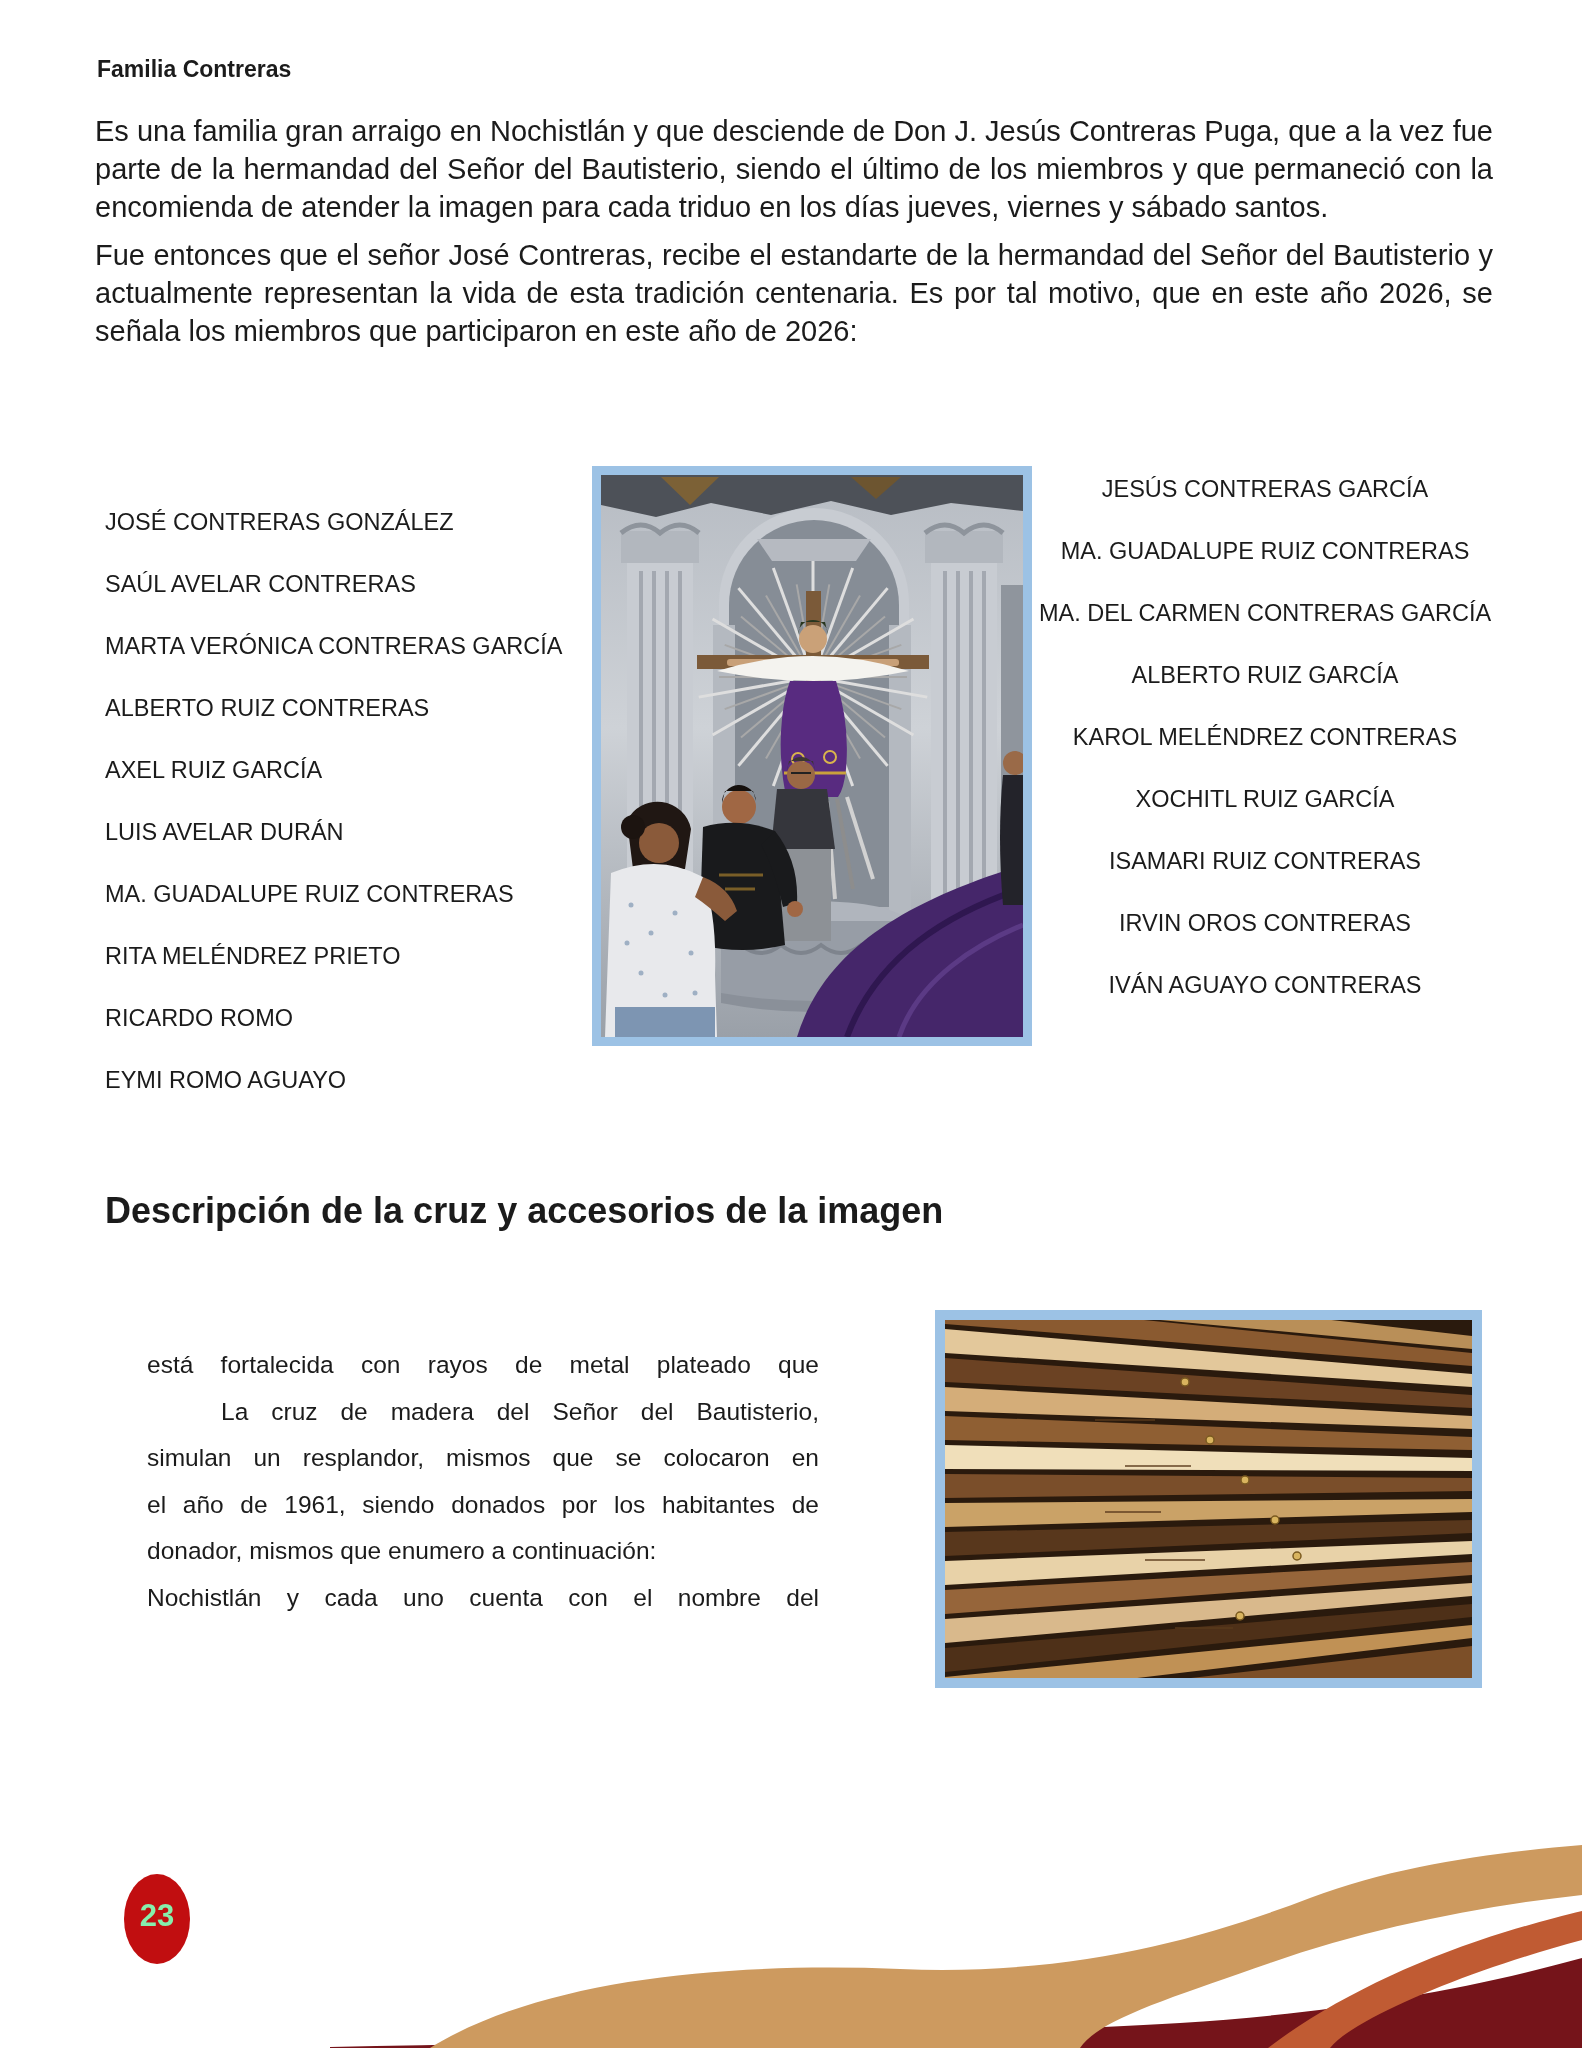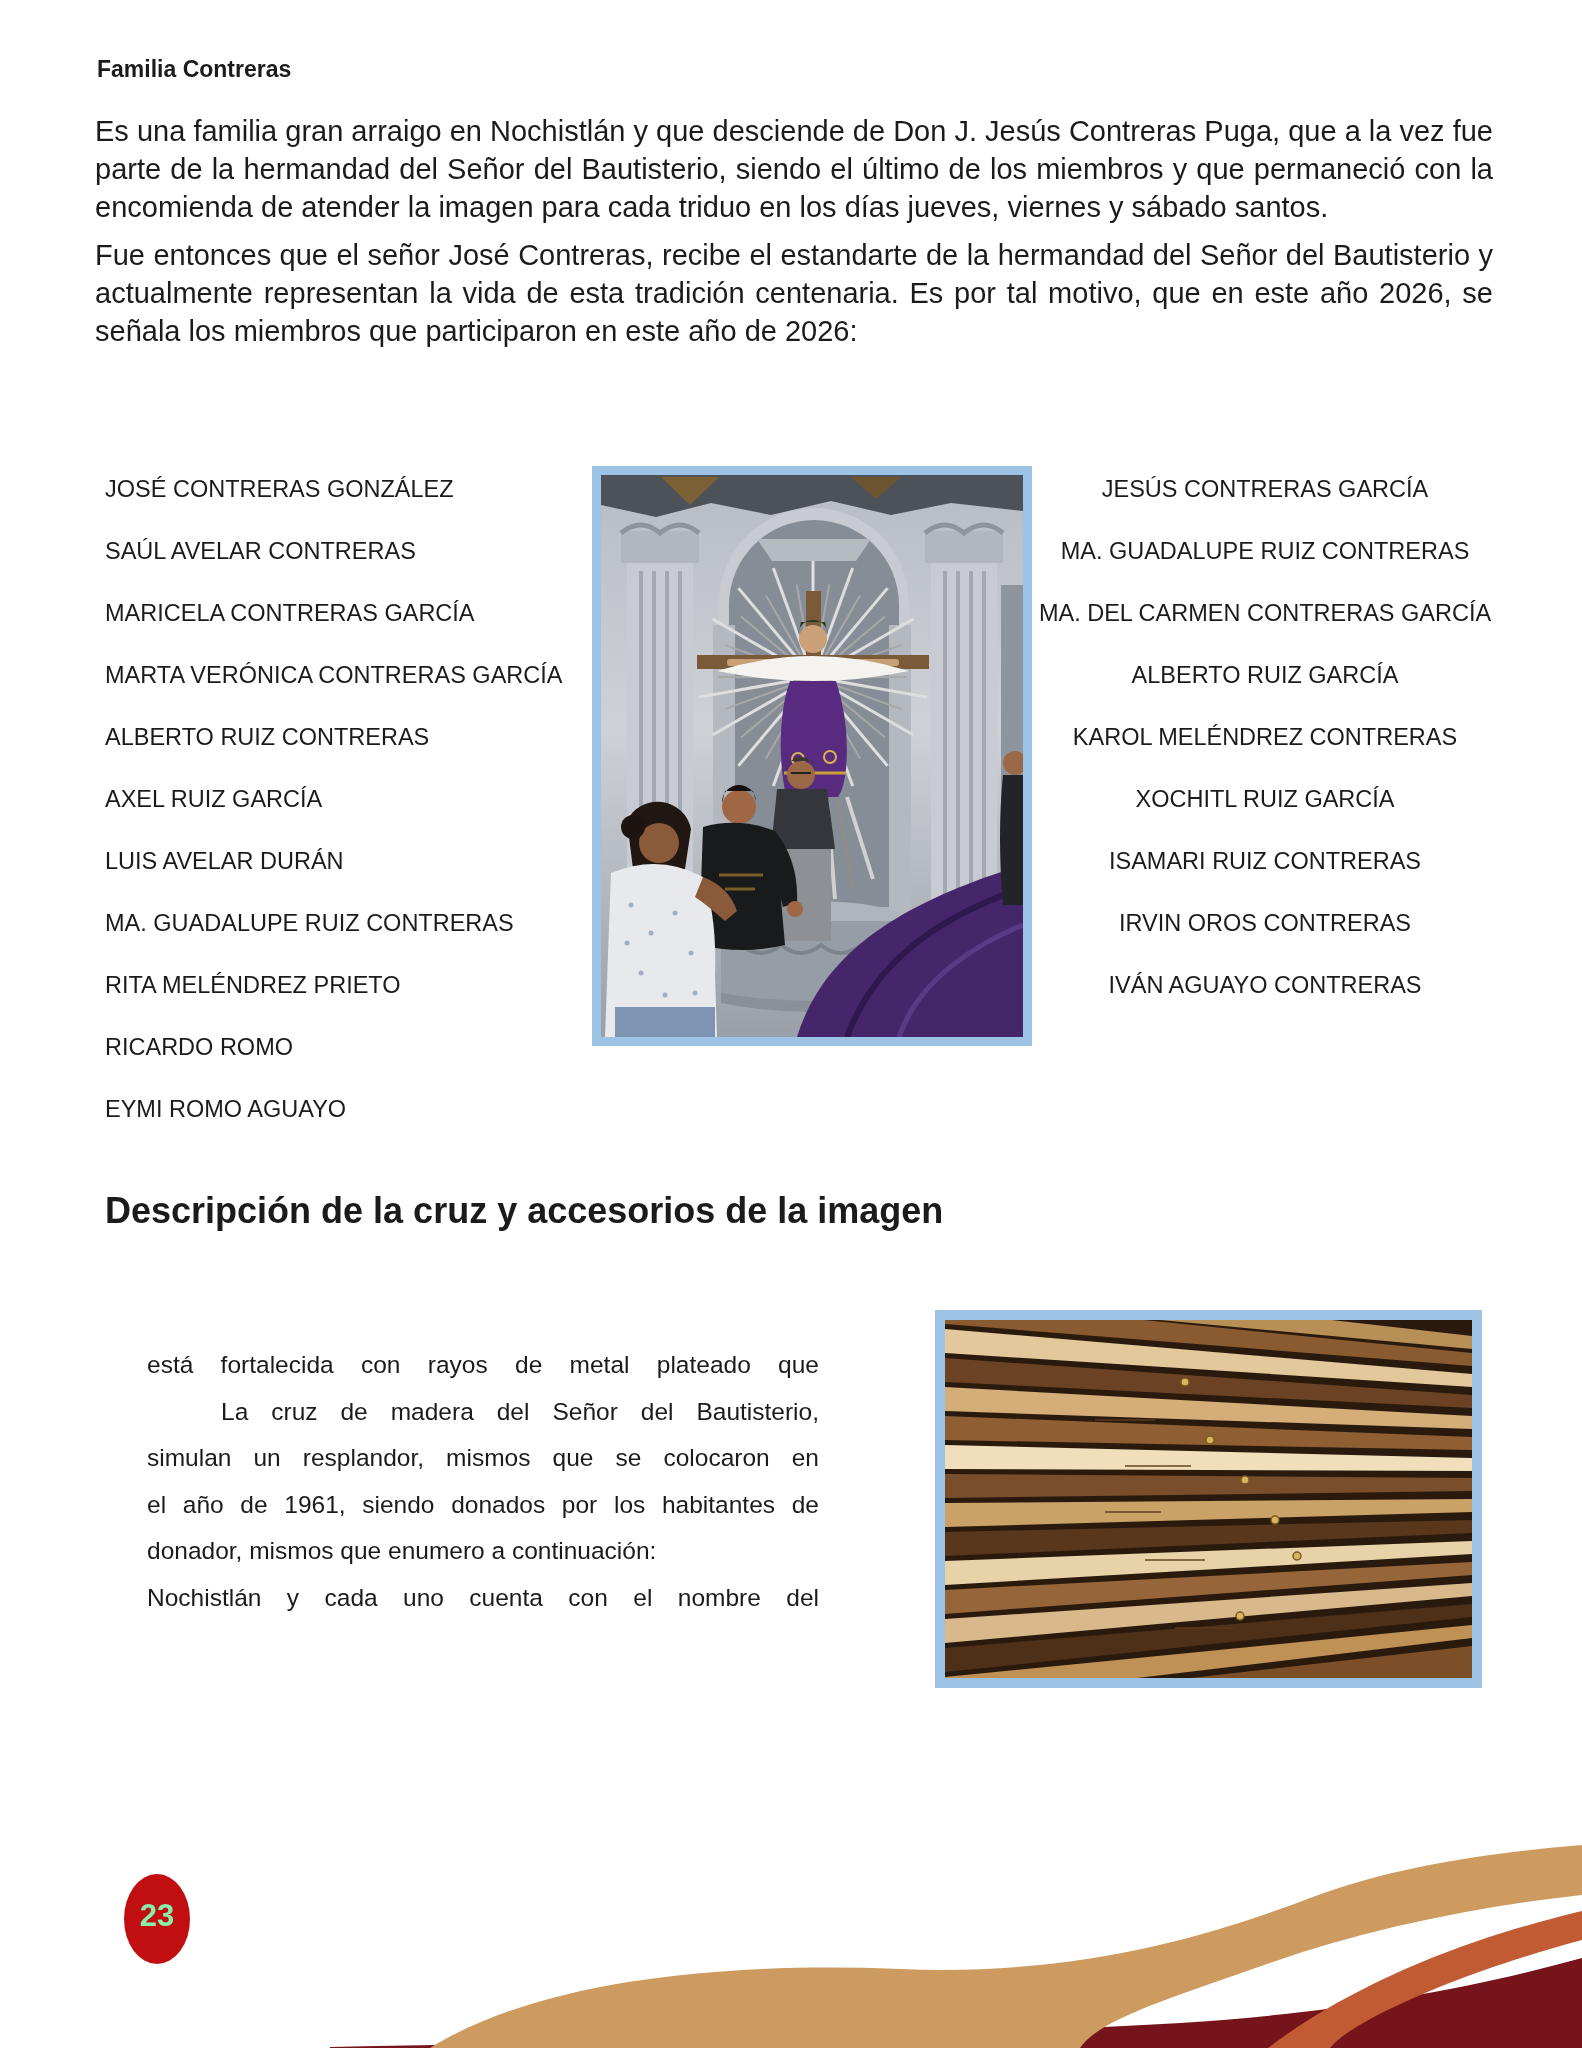--- a/index.html
+++ b/index.html
@@ -7,21 +7,21 @@
         font-family:"Liberation Sans",sans-serif;color:#1b1b1b;}
   .abs{position:absolute;}
   .page-title{left:97px;top:56px;font-size:23px;font-weight:bold;}
   .para{left:95px;top:0;width:1398px;font-size:29px;}
   .para .ln{line-height:38px;text-align:justify;text-align-last:justify;white-space:normal;}
   .para .ln.last{text-align-last:left;}
   #para1{top:112px;}
   #para2{top:236px;}
   .name-col{top:476px;font-size:23.5px;}
   .name-col .nm{height:62px;white-space:nowrap;}
-  #col-left{left:105px;width:500px;text-align:left;}
+  #col-left{left:105px;width:500px;text-align:left;margin-top:33px;}
   #col-right{left:1028px;width:474px;text-align:center;}
   .photo{box-sizing:border-box;border:9px solid #9cc2e5;background:#777;}
   #photo-crucifix{left:592px;top:466px;width:440px;height:580px;}
   #photo-rays{left:935px;top:1310px;width:547px;height:378px;border-width:10px;}
   .photo svg{display:block;width:100%;height:100%;}
   .section-heading{left:105px;top:1190px;font-size:36px;font-weight:bold;}
   #cross-par{left:147px;top:1342px;width:672px;font-size:24.5px;}
   #cross-par .ln{line-height:46.5px;text-align:justify;text-align-last:justify;}
   #cross-par .ln.first{padding-left:74px;}
   #cross-par .ln.last{text-align-last:left;}
@@ -45,21 +45,20 @@
 
   <div class="abs para" id="para2">
     <div class="ln">Fue entonces que el señor José Contreras, recibe el estandarte de la hermandad del Señor del Bautisterio y</div>
     <div class="ln">actualmente representan la vida de esta tradición centenaria. Es por tal motivo, que en este año 2026, se</div>
     <div class="ln last">señala los miembros que participaron en este año  de 2026:</div>
   </div>
 
   <div class="abs name-col" id="col-left">
     <div class="nm">JOSÉ CONTRERAS GONZÁLEZ</div>
     <div class="nm">SAÚL AVELAR CONTRERAS</div>
-    <div class="nm">MARICELA CONTRERAS GARCÍA</div>
     <div class="nm">MARTA VERÓNICA CONTRERAS GARCÍA</div>
     <div class="nm">ALBERTO RUIZ CONTRERAS</div>
     <div class="nm">AXEL RUIZ GARCÍA</div>
     <div class="nm">LUIS AVELAR DURÁN</div>
     <div class="nm">MA. GUADALUPE RUIZ CONTRERAS</div>
     <div class="nm">RITA MELÉNDREZ PRIETO</div>
     <div class="nm">RICARDO ROMO</div>
     <div class="nm">EYMI ROMO AGUAYO</div>
   </div>
 

